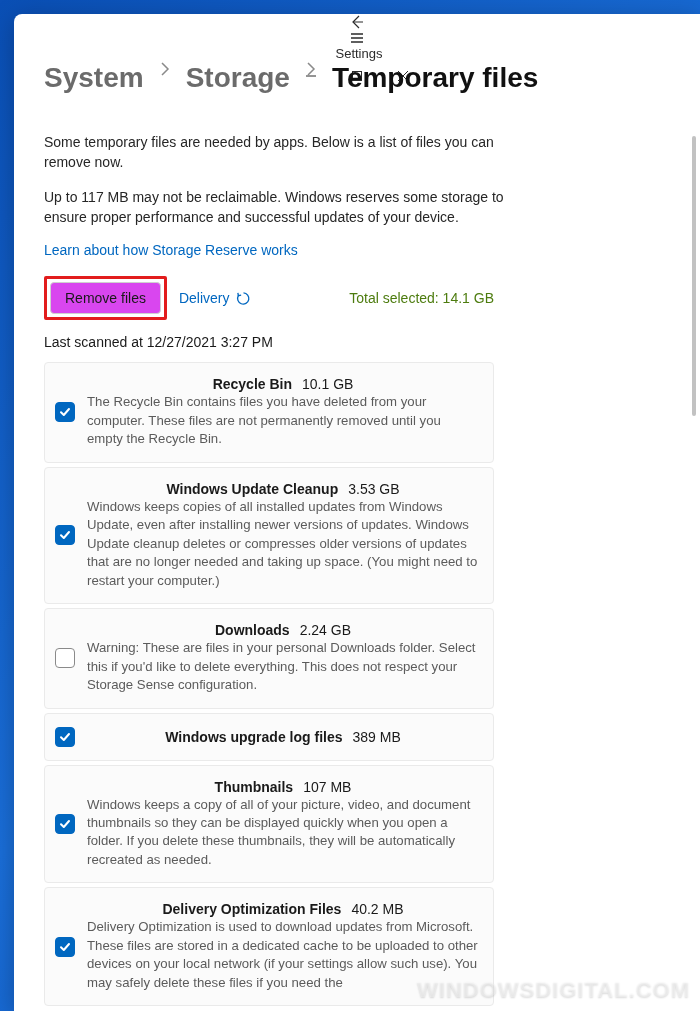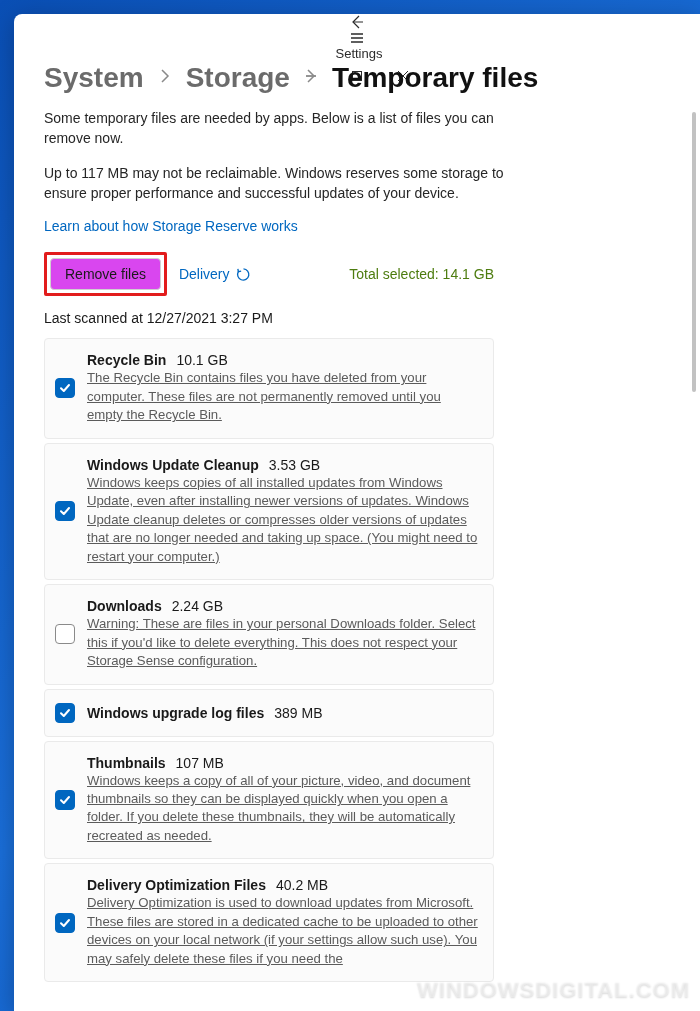--- a/index.html
+++ b/index.html
@@ -54,21 +54,21 @@
   .win-controls .wc {
     width: 46px;
     height: 30px;
     display: flex;
     align-items: center;
     justify-content: center;
     color: #2b2b2b;
   }
   .breadcrumb {
     display: flex;
-    align-items: center;
+    align-items: flex-start;
     gap: 14px;
     padding: 4px 30px 14px 30px;
     flex-wrap: wrap;
     flex-shrink: 0;
   }
   .breadcrumb .crumb {
     font-size: 28px;
     font-weight: 600;
     color: #6b6b6b;
   }
@@ -76,20 +76,21 @@
     color: #111;
   }
   .breadcrumb .chev {
     color: #8a8a8a;
   }
   .body-area {
     flex: 1;
     overflow: hidden;
     position: relative;
     padding: 0 30px 0 30px;
+    margin-top: 24px;
   }
   .scroll-inner {
     position: absolute;
     left: 30px;
     top: 0;
     bottom: 0;
     width: 630px;
   }
   .desc {
     font-size: 14px;
@@ -181,40 +182,39 @@
   .chk.unchecked {
     background: #fff;
     border: 1.4px solid #8a8a8a;
   }
   .chk svg { display:block; }
   .card-body {
     flex: 1;
   }
   .card-head {
     display: flex;
-    justify-content: flex-start;
+    justify-content: center;
     align-items: baseline;
     gap: 10px;
   }
   .card-title {
     font-size: 14px;
     font-weight: 600;
     color: #1a1a1a;
   }
   .card-size {
     font-size: 14px;
     color: #1a1a1a;
     white-space: nowrap;
   }
   .card-desc {
     font-size: 13.2px;
     color: #5b5b5b;
     line-height: 1.4;
     margin-top: 1px;
-    text-decoration: underline;
   }
   .scrollbar-track {
     position: absolute;
     right: 2px;
     top: 4px;
     bottom: 4px;
     width: 6px;
   }
   .scrollbar-thumb {
     position: absolute;

